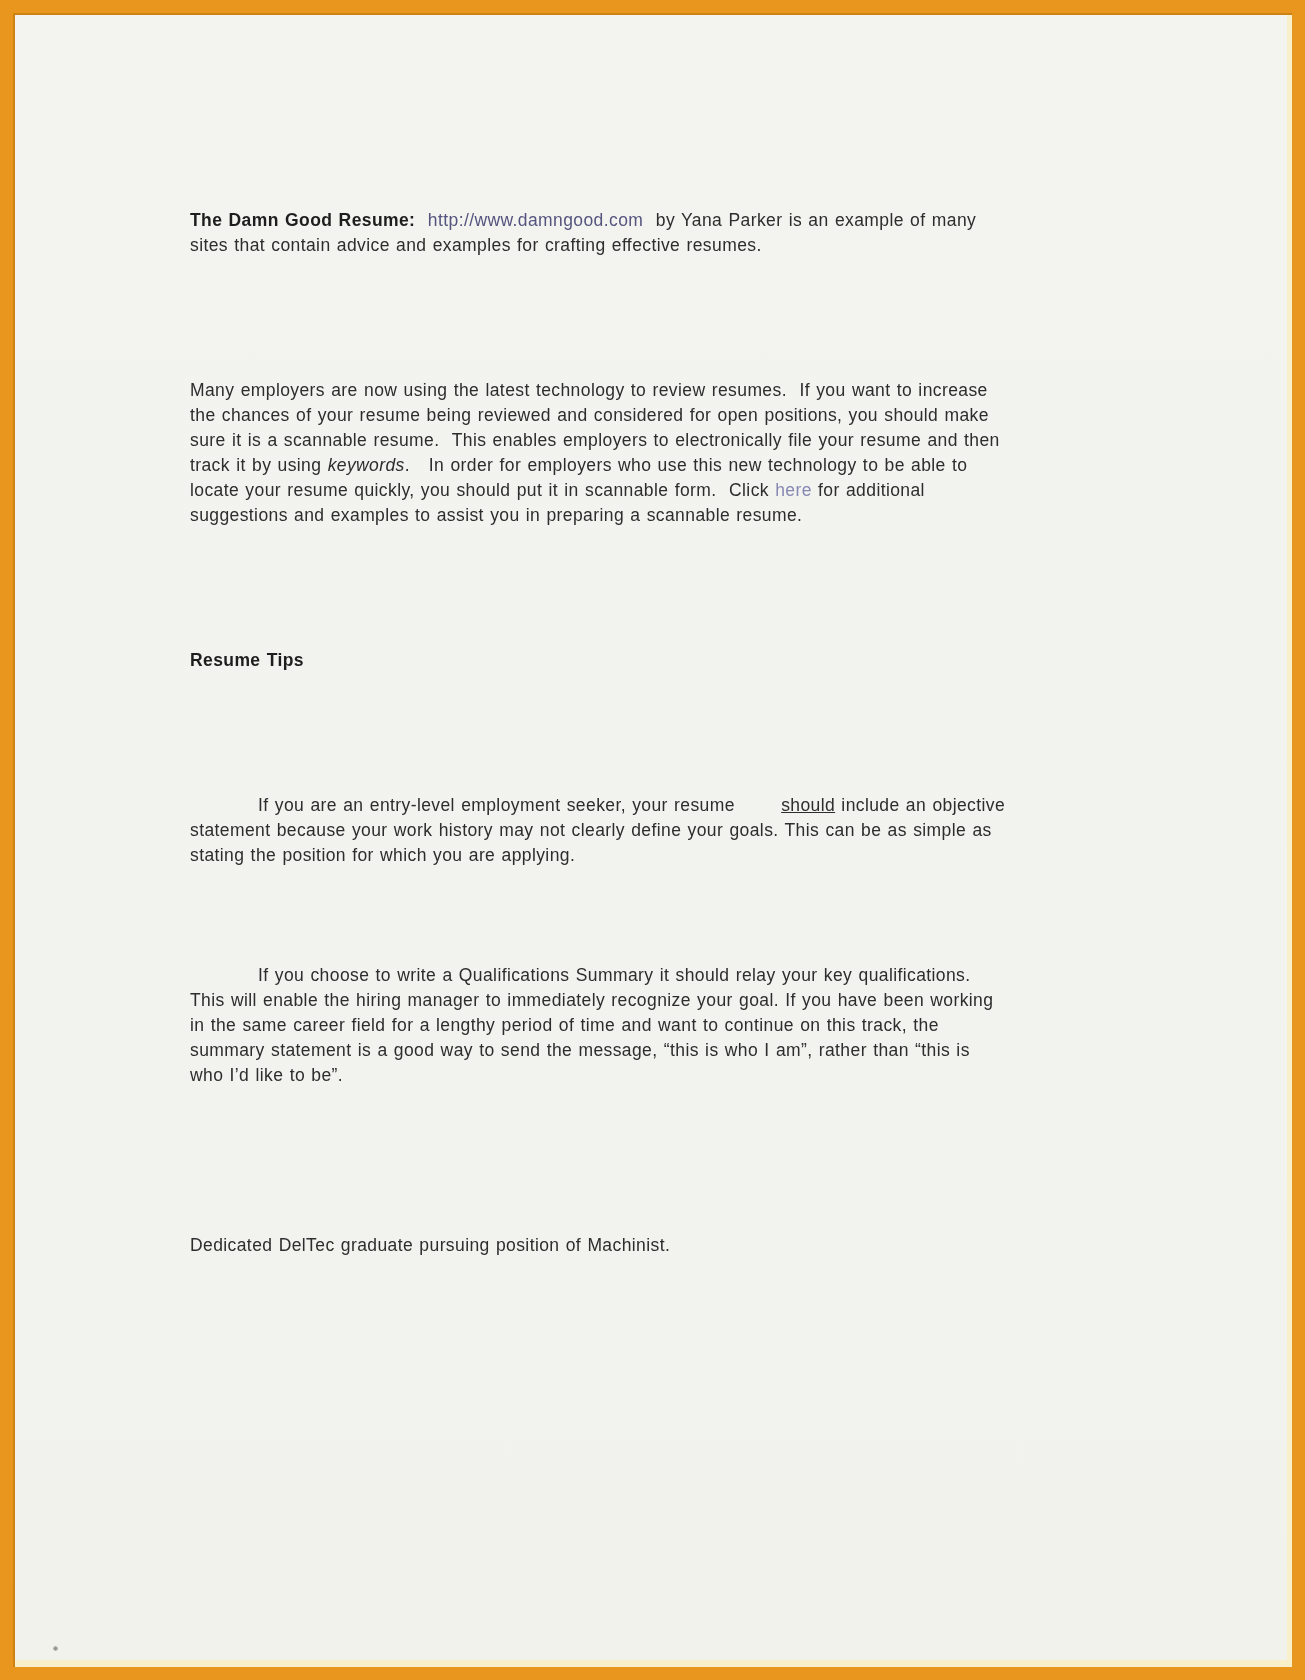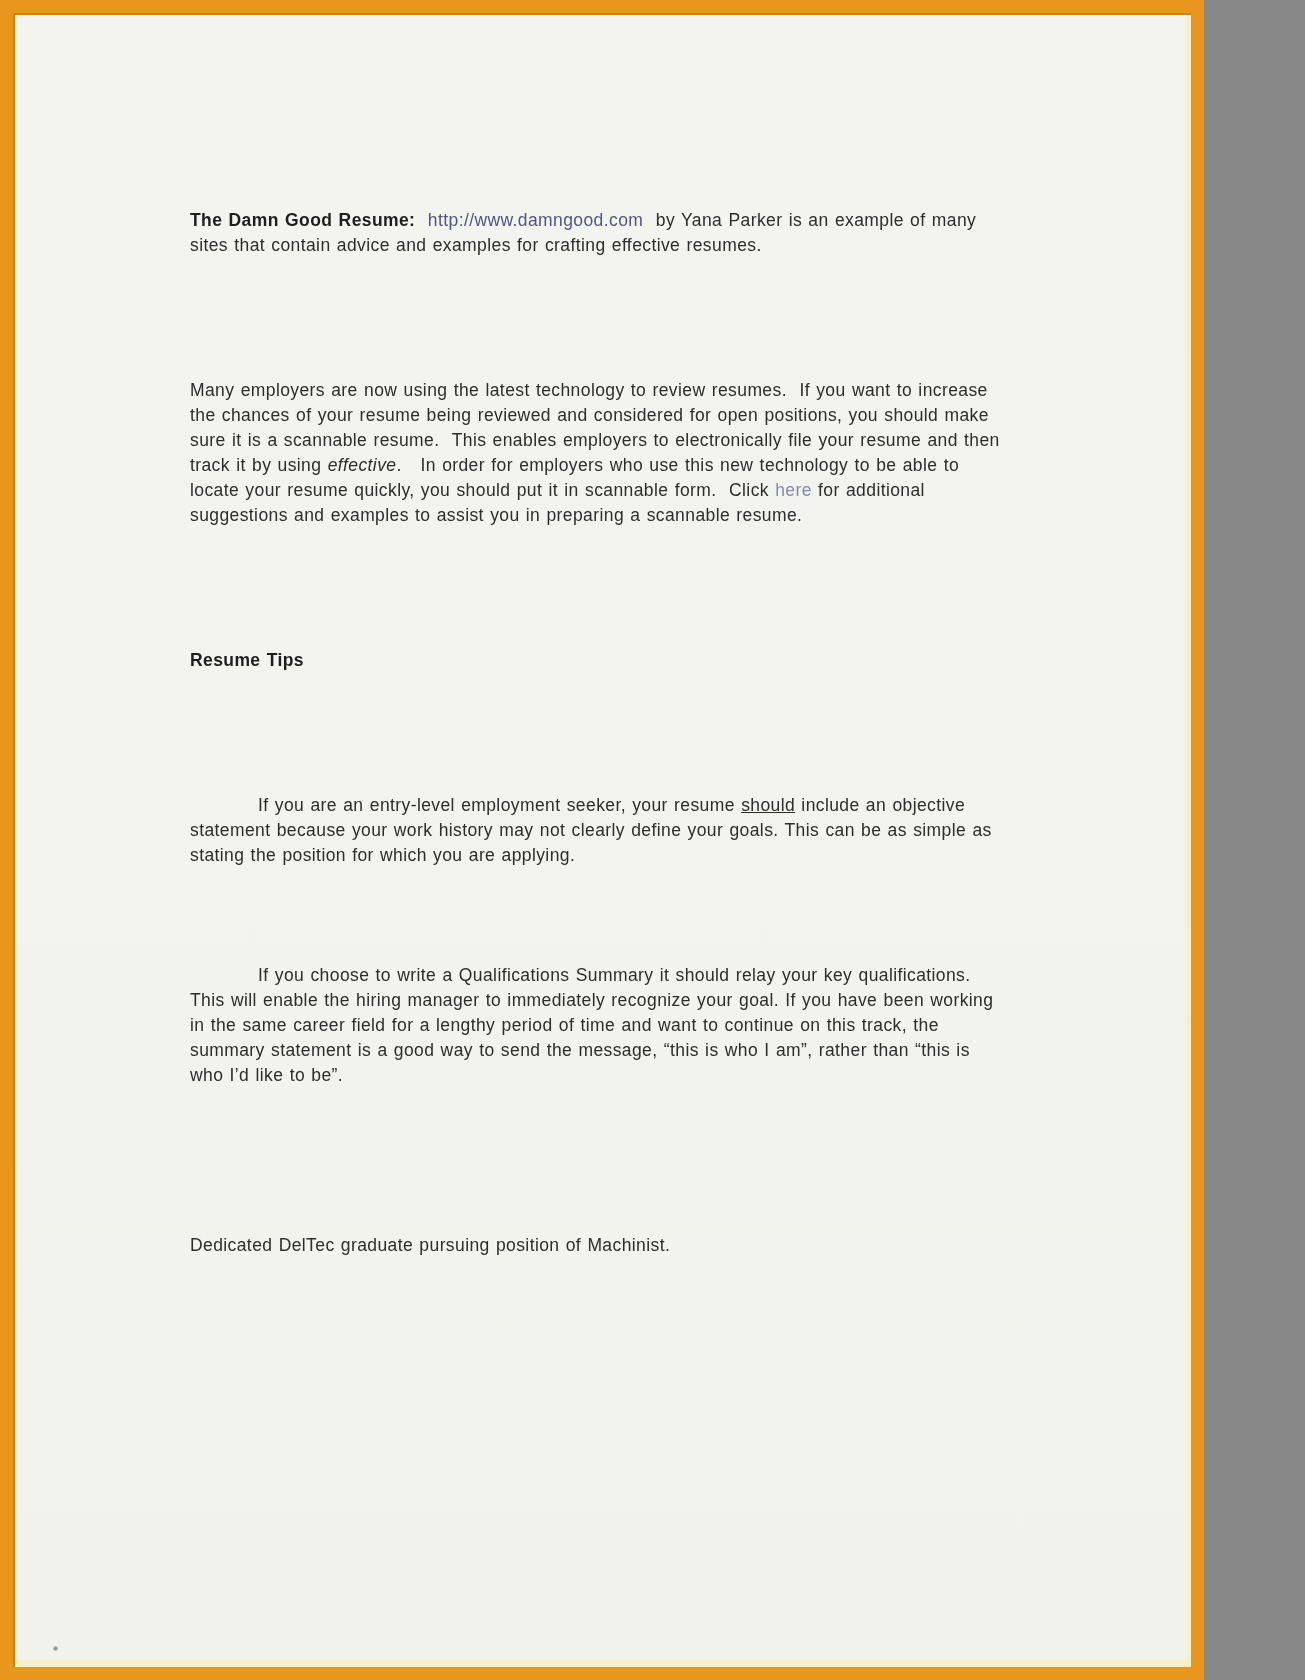--- a/index.html
+++ b/index.html
@@ -1,20 +1,20 @@
 <!DOCTYPE html>
 <html><head>
 <meta charset="utf-8">
 <style>
   html, body { margin: 0; padding: 0; background: #888; }
   * { box-sizing: border-box; }
 
   .canvas {
     position: relative;
-    width: 1204px;
+    width: 1305px;
     height: 1680px;
     background: #E8961E;
     overflow: hidden;
     font-family: "Liberation Sans", "DejaVu Sans", sans-serif;
   }
 
   
   .paper {
     position: absolute;
     left: 13px; top: 13px; right: 13px; bottom: 13px;
@@ -42,21 +42,21 @@
     font-weight: bold;
     color: #1e1e1e;
     margin: 0 0 20px 0;
     font-size: 17.5px;
     line-height: 25px;
   }
   .b { font-weight: bold; color: #1e1e1e; }
   .link { text-decoration: none; cursor: pointer; }
   .link-dark { color: #54547e; }
   .link-light { color: #8787b3; text-align: center; }
-  .u { text-decoration: underline; }
+  .u { text-decoration: underline; margin-left: 40px; }
   .indent { text-indent: 68px; }
   em.ex-title { display: block; font-style: italic; }
   span.ex-body { display: block; }
 
   .speck {
     position: absolute;
     left: 40px; top: 1633px;
     width: 5px; height: 5px;
     border-radius: 50%;
     background: radial-gradient(circle, #6a6a66 0%, #9a9a94 60%, transparent 75%);
@@ -70,21 +70,21 @@
   <div class="paper">
     <div class="content">
 
       <p class="para"><span class="b">The Damn Good Resume:</span><span>  </span><a class="link link-dark">http://www.damngood.com</a><span>  by Yana Parker is an example of many
 sites that contain advice and examples for crafting effective resumes.</span></p>
 
 
       <p class="para"><span>Many employers are now using the latest technology to review resumes.  If you want to increase
 the chances of your resume being reviewed and considered for open positions, you should make
 sure it is a scannable resume.  This enables employers to electronically file your resume and then
-track it by using </span><em>effective</em><span>.   In order for employers who use this new technology to be able to
+track it by using </span><em>keywords</em><span>.   In order for employers who use this new technology to be able to
 locate your resume quickly, you should put it in scannable form.  Click </span><a class="link link-light">here</a><span> for additional
 suggestions and examples to assist you in preparing a scannable resume.</span></p>
 
 
       <h2 class="heading">Resume Tips</h2>
 
 
       <p class="para indent"><span>If you are an entry-level employment seeker, your resume </span><span class="u">should</span><span> include an objective
 statement because your work history may not clearly define your goals. This can be as simple as
 stating the position for which you are applying.</span></p>

